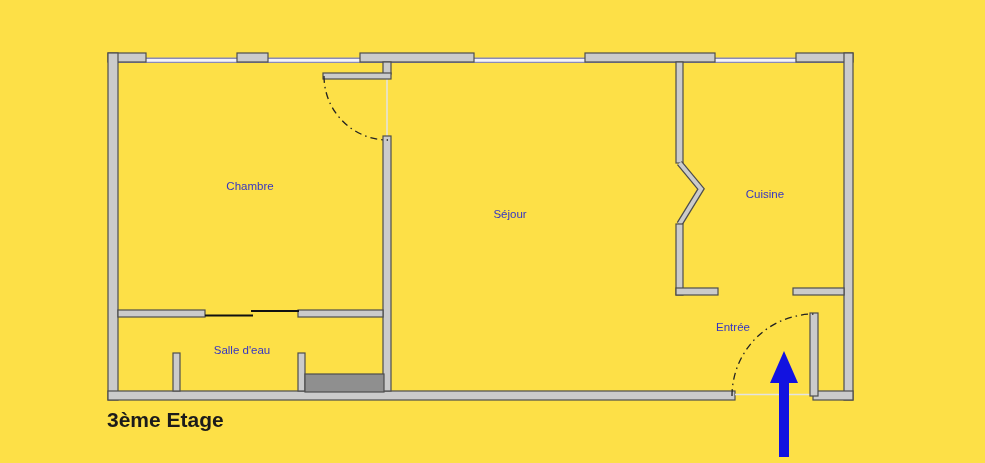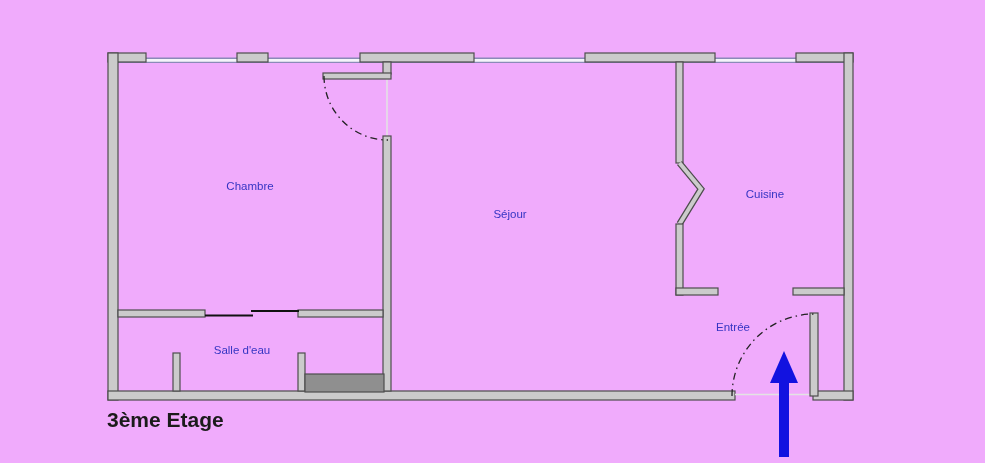--- a/index.html
+++ b/index.html
@@ -2,21 +2,21 @@
 <html style="--wall-fill: #cbcbcb; --wall-border: #4d4d4d; --window-line: #8a8ab8; --window-fill: #f4f4fa; --room-label: #3535c3; --title: #1b1b1b; --arrow: #1212e0; --door-arc: #222222; --slide-door: #111111; --fixture-fill: #8f8f8f; --threshold: #e3e3e3;"><head>
 <meta charset="utf-8">
 <style>
   :root{
     --wall-fill:#cbcbcb; --wall-border:#4d4d4d; --window-line:#8a8ab8;
     --window-fill:#f4f4fa; --room-label:#3535c3; --title:#1b1b1b;
     --arrow:#1212e0; --door-arc:#222222; --slide-door:#111111;
     --fixture-fill:#8f8f8f; --threshold:#e3e3e3;
   }
   html,body{margin:0;padding:0;background:#ffffff;}
-  .canvas{position:relative;width:985px;height:463px;background:#f0abfc;overflow:hidden;
+  .canvas{position:relative;width:985px;height:463px;background:#fde047;overflow:hidden;
           font-family:"Liberation Sans", sans-serif;}
   svg{display:block;}
   .wall{fill:var(--wall-fill);stroke:var(--wall-border);stroke-width:1.2;}
   .window-line{stroke:var(--window-line);stroke-width:1.4;fill:none;}
   .window-fill{fill:var(--window-fill);stroke:none;}
   .arc{fill:none;stroke:var(--door-arc);stroke-width:1.3;stroke-dasharray:7 4 1.5 4;}
   .zig-outer{fill:none;stroke:var(--wall-border);stroke-width:6.5;}
   .zig-inner{fill:none;stroke:var(--wall-fill);stroke-width:4;}
   .slide{stroke:var(--slide-door);stroke-width:2;}
   .threshold{stroke:var(--threshold);stroke-width:1.5;}

